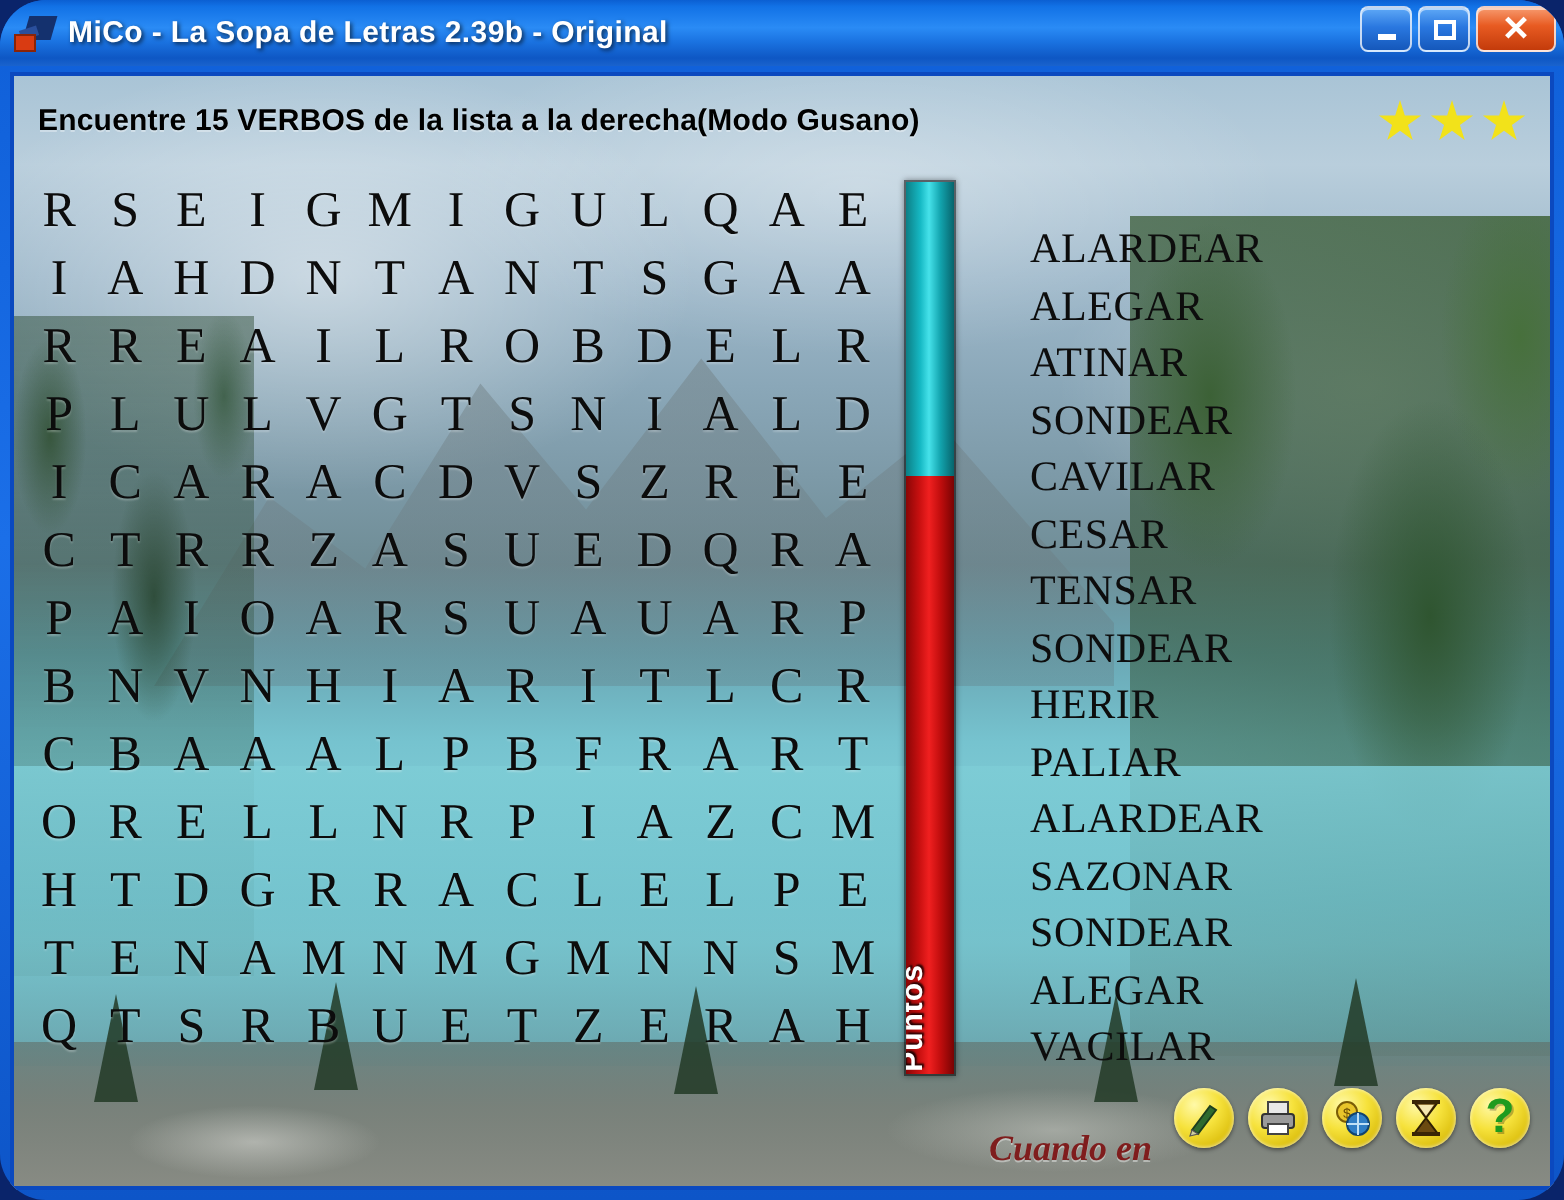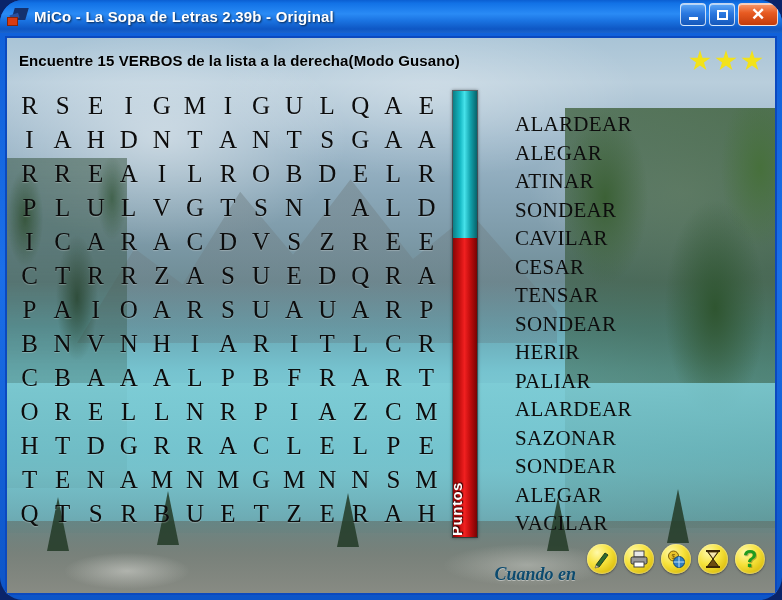--- a/index.html
+++ b/index.html
@@ -302,21 +302,21 @@
     right: 10px; bottom: 8px;
     display: flex;
     align-items: center;
     gap: 7px;
   }
   #toolbar-label {
     font-family: "Liberation Serif", serif;
     font-style: italic;
     font-weight: bold;
     font-size: 18px;
-    color: #0c4a6e;
+    color: #7f1d1d;
     margin-right: 4px;
     white-space: nowrap;
     text-shadow: 0 1px 0 rgba(255,255,255,.4);
     margin-top: 32px;
   }
   .tb-round {
     width: 30px; height: 30px;
     border-radius: 50%;
     background: radial-gradient(circle at 34% 28%, #fff9a8 0%, #f6e23c 42%, #e0c414 72%, #b79a08 100%);
     box-shadow: 0 1px 2px rgba(0,0,0,.45), inset 0 0 2px rgba(255,255,255,.8);

